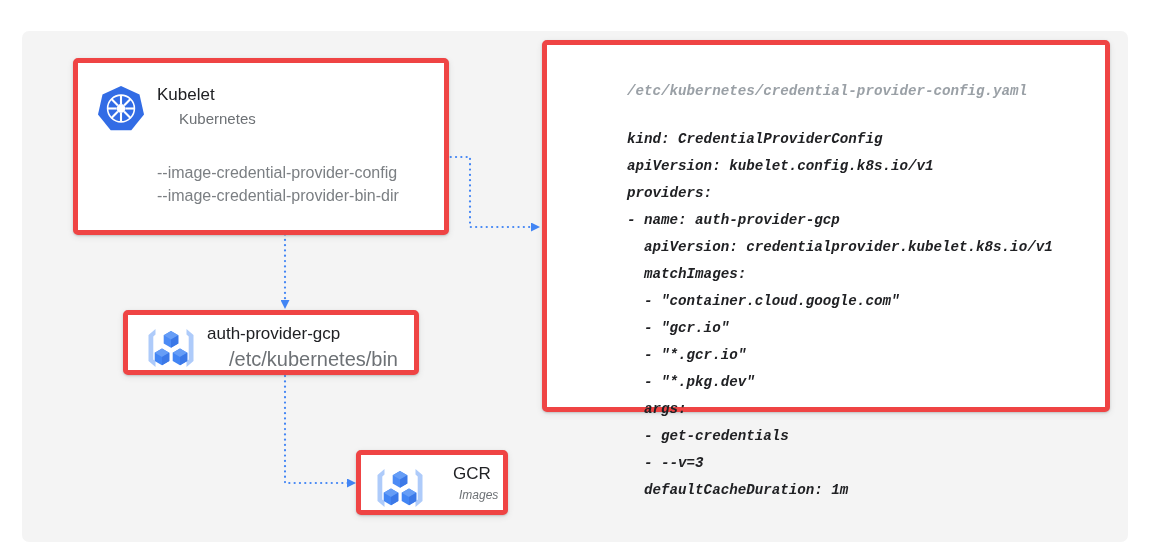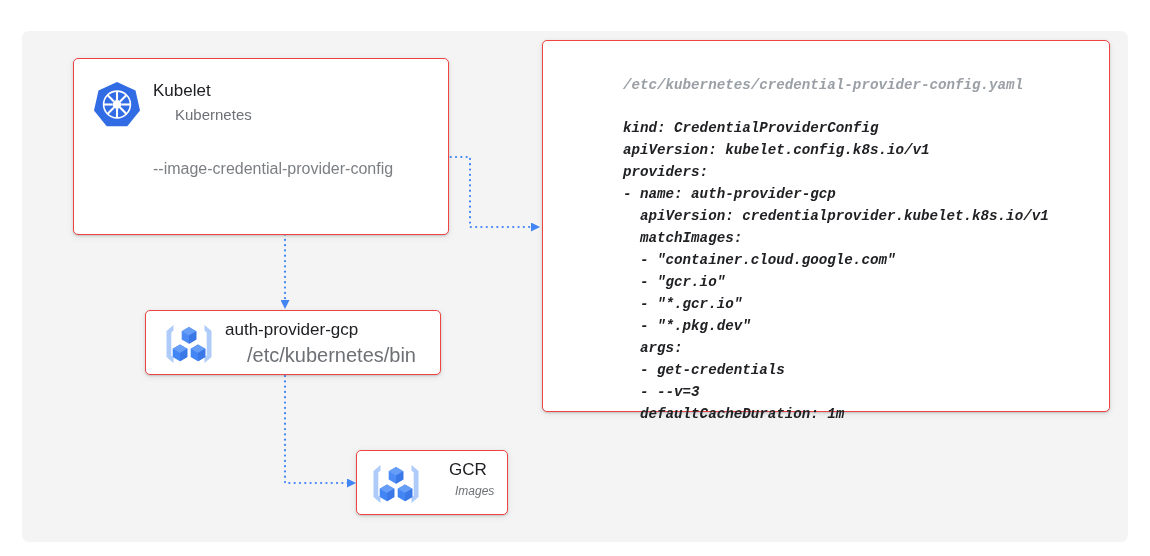--- a/index.html
+++ b/index.html
@@ -22,21 +22,21 @@
     width: 1106px;
     height: 511px;
     background: #f4f4f4;
     border-radius: 7px;
   }
 
   
   .card {
     position: absolute;
     background: #ffffff;
-    border: 1px solid #ef4444;
+    border: 5px solid #ef4444;
     border-radius: 5px;
     box-shadow: 0 1px 2px rgba(60,64,67,.22), 0 2px 6px rgba(60,64,67,.10);
     box-sizing: border-box;
   }
 
   
   #kubelet-card {
     left: 73px;
     top: 58px;
     width: 376px;
@@ -71,21 +71,21 @@
     font-size: 16px;
     color: #7b7f83;
     white-space: nowrap;
     margin-top: 12px;
   }
   #flag-config { top: 89px; }
   #flag-bindir { top: 112px; }
 
   
   #auth-provider-card {
-    left: 145px;
+    left: 123px;
     top: 310px;
     width: 296px;
     height: 65px;
   }
   #auth-provider-card .icon-slot {
     position: absolute;
     left: 14px;
     top: 10px;
     width: 58px;
     height: 46px;
@@ -118,21 +118,21 @@
     height: 372px;
   }
   #yaml-code {
     position: absolute;
     left: 80px;
     top: 19px;
     font-family: "Liberation Mono", "DejaVu Sans Mono", monospace;
     font-size: 14.2px;
     font-weight: bold;
     font-style: italic;
-    line-height: 22px;
+    line-height: 27px;
     color: #202124;
     white-space: pre;
   }
   #yaml-code .filename { color: #9aa0a6; }
   #yaml-code .blank { display: block; height: 20.7px; }
 
   
   .conn {
     position: absolute;
     left: 0;
@@ -180,20 +180,21 @@
           <line x1="29.1" y1="28.6" x2="35.5" y2="35"></line>
           <line x1="35.5" y1="16" x2="29.1" y2="22.4"></line>
           <line x1="22.9" y1="28.6" x2="16.5" y2="35"></line>
         </g>
       </g>
     </svg>
   </div>
   <div class="card-title">Kubelet</div>
   <div class="card-sub">Kubernetes</div>
   <div class="flag-line" id="flag-config">--image-credential-provider-config</div>
+  <div class="flag-line" id="flag-bindir">--image-credential-provider-bin-dir</div>
 </div>
 
 <div class="card" id="auth-provider-card">
   <div class="icon-slot">
     <svg viewBox="0 0 58 46" width="58" height="46">
       <g fill="#aecbfa">
         <path d="M13.5 4 L6.5 10 L6.5 36 L13.5 42 L13.5 36.6 L11.3 34.6 L11.3 11.4 L13.5 9.4 Z"></path>
         <path d="M44.5 4 L51.5 10 L51.5 36 L44.5 42 L44.5 36.6 L46.7 34.6 L46.7 11.4 L44.5 9.4 Z"></path>
       </g>
       <g fill="#4285f4">

